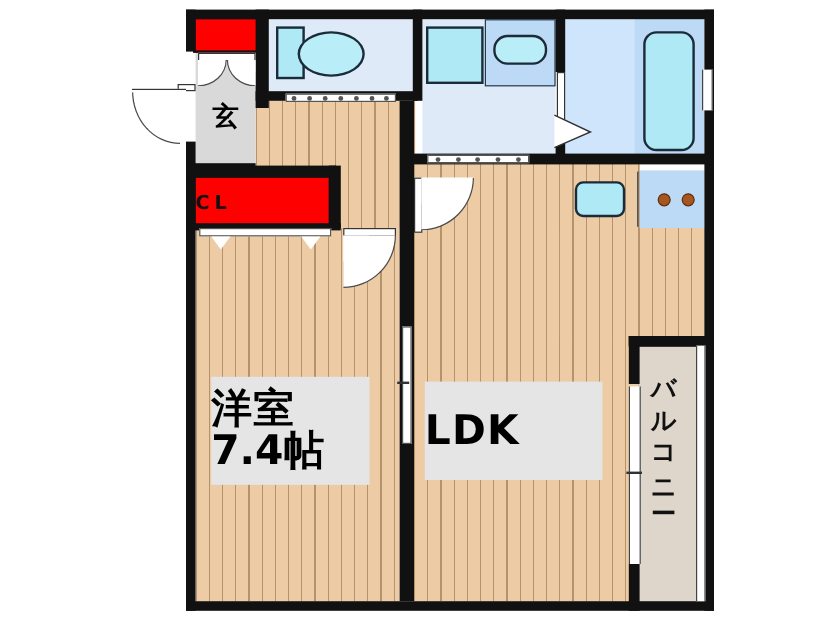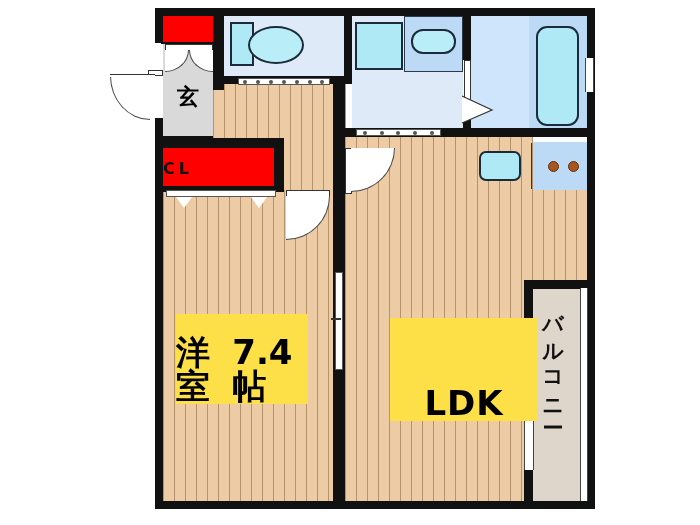--- a/index.html
+++ b/index.html
@@ -27,22 +27,22 @@
   
   .fx{border:2px solid #1b2b3a;background:#aee9f5;}
   .fx-soft{border:2px solid #1b2b3a;background:#b9edf7;}
 
   
   .red-box{background:#ff0000;border:2px solid #111;display:flex;align-items:center;justify-content:flex-start;}
   .red-box span{font-weight:700;color:#111;letter-spacing:4px;}
 
   
   .room-label{
-    display:flex;flex-direction:row;align-items:flex-end;justify-content:center;
-    background:#fde047;color:#000;font-weight:700;line-height:1.02;
+    display:flex;flex-direction:column;align-items:flex-start;justify-content:center;
+    background:#e5e5e5;color:#000;font-weight:700;line-height:1.02;
   }
   .room-label .l1{font-size:34px;letter-spacing:1px;}
   .room-label .l2{font-size:34px;letter-spacing:0px;}
   .genkan-label{font-size:22px;font-weight:700;color:#000;text-align:center;}
   .vlabel{
     writing-mode:vertical-rl;text-orientation:upright;
     font-size:21px;font-weight:700;color:#111;letter-spacing:5px;
   }
 
   
@@ -208,21 +208,21 @@
 
   <div class="abs win-v" style="left:580px;top:288px;width:8px;height:213px;"></div>
 
   <div class="abs genkan-label" style="left:168px;top:82px;width:40px;height:28px;">玄</div>
 
   <div class="abs room-label" style="left:176px;top:314px;width:132px;height:90px;">
     <div class="l1">洋室</div>
     <div class="l2">7.4帖</div>
   </div>
 
-  <div class="abs room-label" style="left:354px;top:318px;width:148px;height:103px;margin-left:36px;">
+  <div class="abs room-label" style="left:354px;top:318px;width:148px;height:82px;">
     <div class="l1">LDK</div>
   </div>
 
   <div class="abs" style="left:538px;top:300px;width:30px;height:190px;display:flex;align-items:flex-start;justify-content:center;">
     <div class="vlabel">バルコニー</div>
   </div>
 
 </div>
 
 </body></html>

